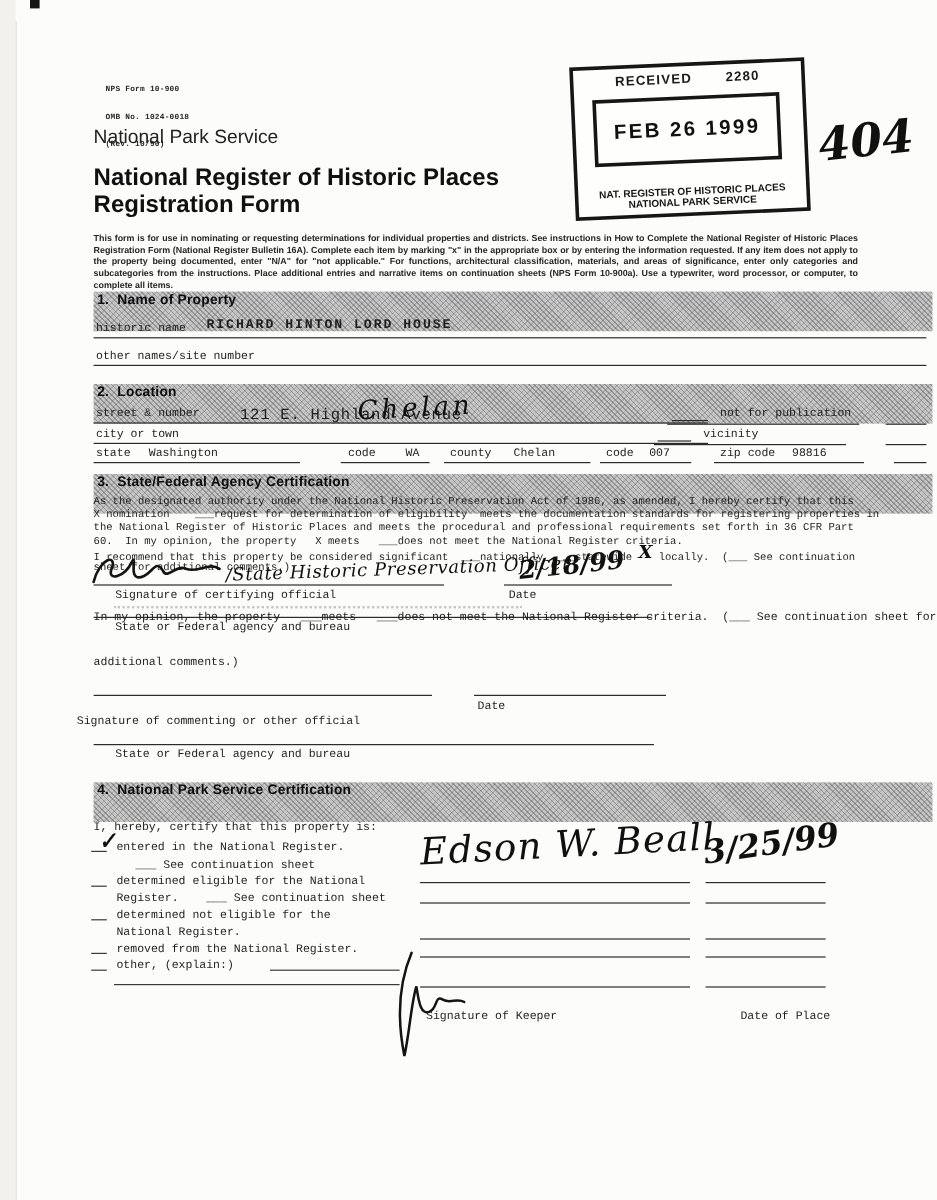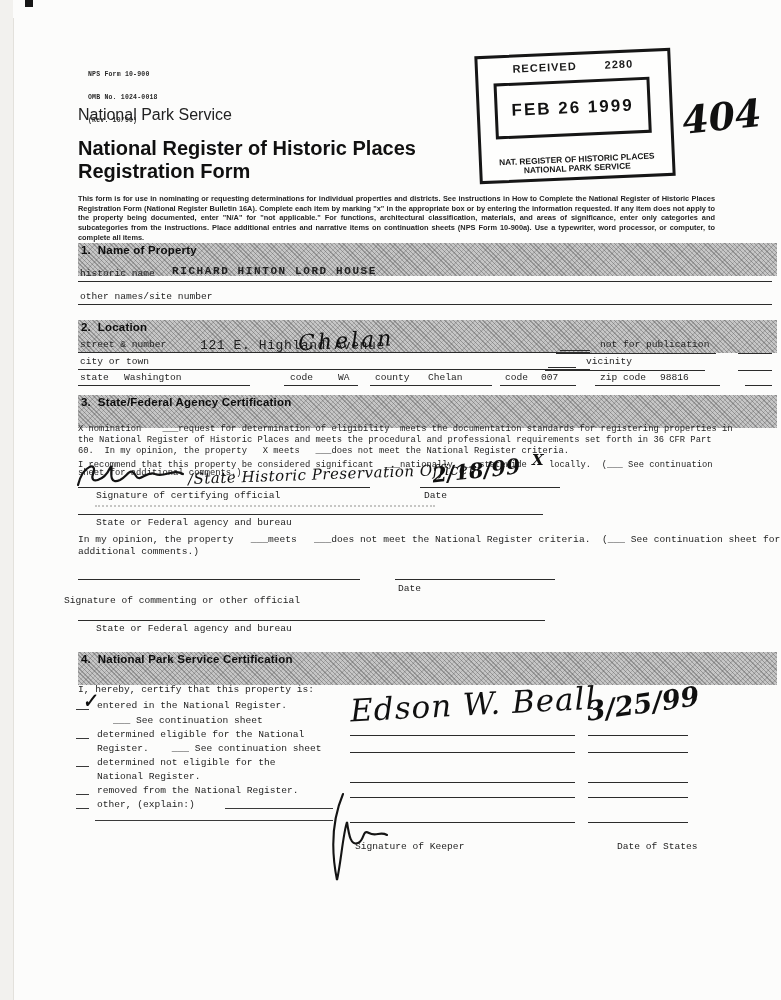--- a/index.html
+++ b/index.html
@@ -123,20 +123,21 @@
   <div class="abs mono label-mono" style="left:541px; top:372px;">007</div>
   <div class="rule" style="left:500px; top:385px; width:76px;"></div>
   <div class="abs mono label-mono" style="left:600px; top:372px;text-align:right;">zip code</div>
   <div class="abs mono label-mono" style="left:660px; top:372px;">98816</div>
   <div class="rule" style="left:595px; top:385px; width:125px;"></div>
   <div class="rule" style="left:745px; top:385px; width:27px;"></div>
 
   <div class="bar" style="top:395px;">
     <span class="bar-label">3.  State/Federal Agency Certification</span>
   </div>
+  <div class="abs mono cert" style="left:78px; top:413px;">As the designated authority under the National Historic Preservation Act of 1986, as amended, I hereby certify that this</div>
   <div class="abs mono cert" style="left:78px; top:424px;">X nomination    ___request for determination of eligibility  meets the documentation standards for registering properties in</div>
   <div class="abs mono cert" style="left:78px; top:435px;">the National Register of Historic Places and meets the procedural and professional requirements set forth in 36 CFR Part</div>
   <div class="abs mono cert" style="left:78px; top:446px;">60.  In my opinion, the property   X meets   ___does not meet the National Register criteria.</div>
   <div class="abs mono cert" style="left:78px; top:457px;"><span>I recommend that this property be considered significant  ___nationally  ___statewide </span><span class="hand" style="font-size:15px; font-weight:bold; position:relative; top:-2px;">X</span><span> locally.  (___ See continuation</span></div>
   <div class="abs mono cert" style="left:78px; top:468px;">sheet for additional comments.)</div>
 
   <svg class="abs" style="left:74px; top:459px;" width="112" height="32" viewBox="0 0 112 32">
     <path d="M4 26 C9 6 24 2 19 15 C15 26 30 22 36 9 C41 1 31 28 46 21 C54 17 56 7 62 17 C66 24 73 11 81 15 C91 19 99 9 109 15" fill="none" stroke="#141414" stroke-width="2.2" stroke-linecap="round"></path>
   </svg>
   <div class="abs hand" style="left:188px; top:465px; font-size:15px; letter-spacing:.5px; transform:rotate(-2deg);">/State Historic Preservation Officer</div>
@@ -144,21 +145,21 @@
 
   <div class="rule" style="left:78px; top:487px; width:292px;"></div>
   <div class="rule" style="left:420px; top:487px; width:140px;"></div>
   <div class="abs mono label-mono" style="left:96px; top:490px;">Signature of certifying official</div>
   <div class="abs mono label-mono" style="left:424px; top:490px;">Date</div>
 
   <div class="smudge" style="left:95px; top:505px; width:340px;"></div>
   <div class="rule" style="left:78px; top:514px; width:465px;"></div>
   <div class="abs mono label-mono" style="left:96px; top:517px;">State or Federal agency and bureau</div>
 
-  <div class="abs mono label-mono" style="left:78px; top:534px;">In my opinion, the property   ___meets   ___does not meet the National Register criteria.  (___ See continuation sheet for</div>
+  <div class="abs mono label-mono" style="left:78px; top:509px;">In my opinion, the property   ___meets   ___does not meet the National Register criteria.  (___ See continuation sheet for</div>
   <div class="abs mono label-mono" style="left:78px; top:546px;">additional comments.)</div>
 
   <div class="rule" style="left:78px; top:579px; width:282px;"></div>
   <div class="rule" style="left:395px; top:579px; width:160px;"></div>
   <div class="abs mono label-mono" style="left:64px; top:583px;margin-top:12px;">Signature of commenting or other official</div>
   <div class="abs mono label-mono" style="left:398px; top:583px;">Date</div>
 
   <div class="rule" style="left:78px; top:620px; width:467px;"></div>
   <div class="abs mono label-mono" style="left:96px; top:623px;">State or Federal agency and bureau</div>
 
@@ -200,15 +201,15 @@
   <div class="rule" style="left:350px; top:797px; width:225px;"></div>
   <div class="rule" style="left:588px; top:797px; width:100px;"></div>
   <div class="rule" style="left:350px; top:822px; width:225px;"></div>
   <div class="rule" style="left:588px; top:822px; width:100px;"></div>
 
   <svg class="abs" style="left:328px; top:792px;" width="60" height="92" viewBox="0 0 60 92">
     <path d="M15 2 C4 28 3 58 9 88 C13 70 15 42 19 30 C21 44 23 54 30 51 C37 48 34 37 41 41 C48 45 52 39 59 43" fill="none" stroke="#141414" stroke-width="2.1" stroke-linecap="round"></path>
   </svg>
 
   <div class="abs mono label-mono" style="left:355px; top:841px;">Signature of Keeper</div>
-  <div class="abs mono label-mono" style="left:617px; top:841px;">Date of States</div>
+  <div class="abs mono label-mono" style="left:617px; top:841px;">Date of Place</div>
 
 </div>
 
 </body></html>

